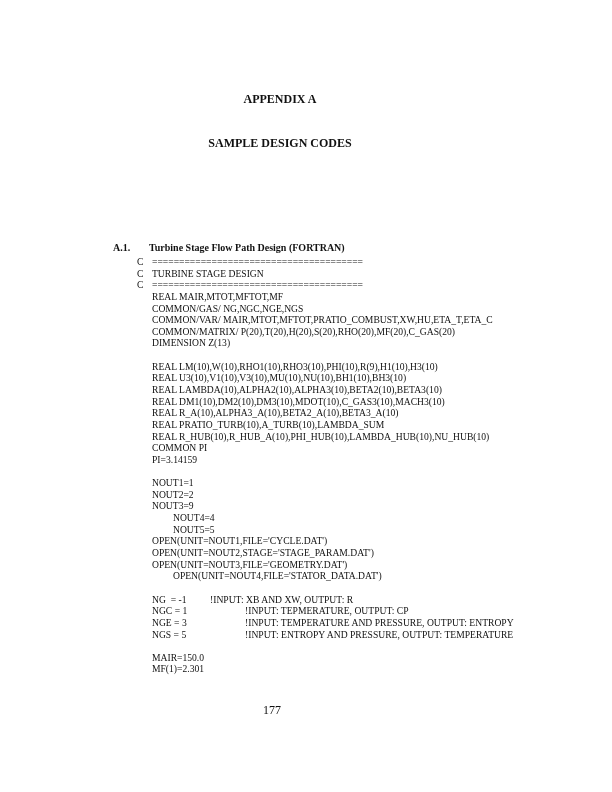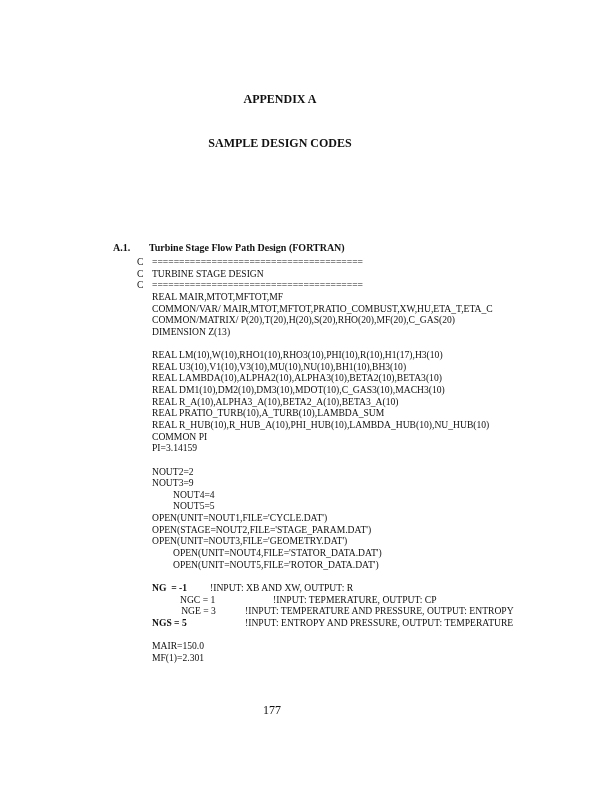--- a/index.html
+++ b/index.html
@@ -27,54 +27,55 @@
   <span class="num">A.1.</span><span>Turbine Stage Flow Path Design (FORTRAN)</span>
 </div>
 
 <div class="code">
   <div class="line"><span class="c">C</span><span>=======================================</span></div>
   <div class="line"><span class="c">C</span><span>TURBINE STAGE DESIGN</span></div>
   <div class="line"><span class="c">C</span><span>=======================================</span></div>
 
   <div id="block1">
       <div class="line"><span class="ind"></span><span>REAL MAIR,MTOT,MFTOT,MF</span></div>
+      <div class="line"><span class="ind"></span><span>COMMON/GAS/ NG,NGC,NGE,NGS</span></div>
       <div class="line"><span class="ind"></span><span>COMMON/VAR/ MAIR,MTOT,MFTOT,PRATIO_COMBUST,XW,HU,ETA_T,ETA_C</span></div>
       <div class="line"><span class="ind"></span><span>COMMON/MATRIX/ P(20),T(20),H(20),S(20),RHO(20),MF(20),C_GAS(20)</span></div>
       <div class="line"><span class="ind"></span><span>DIMENSION Z(13)</span></div>
     </div>
   <div class="line"></div>
   <div id="block2">
-      <div class="line"><span class="ind"></span><span>REAL LM(10),W(10),RHO1(10),RHO3(10),PHI(10),R(10),H1(17),H3(10)</span></div>
+      <div class="line"><span class="ind"></span><span>REAL LM(10),W(10),RHO1(10),RHO3(10),PHI(10),R(9),H1(10),H3(10)</span></div>
       <div class="line"><span class="ind"></span><span>REAL U3(10),V1(10),V3(10),MU(10),NU(10),BH1(10),BH3(10)</span></div>
       <div class="line"><span class="ind"></span><span>REAL LAMBDA(10),ALPHA2(10),ALPHA3(10),BETA2(10),BETA3(10)</span></div>
       <div class="line"><span class="ind"></span><span>REAL DM1(10),DM2(10),DM3(10),MDOT(10),C_GAS3(10),MACH3(10)</span></div>
       <div class="line"><span class="ind"></span><span>REAL R_A(10),ALPHA3_A(10),BETA2_A(10),BETA3_A(10)</span></div>
       <div class="line"><span class="ind"></span><span>REAL PRATIO_TURB(10),A_TURB(10),LAMBDA_SUM</span></div>
       <div class="line"><span class="ind"></span><span>REAL R_HUB(10),R_HUB_A(10),PHI_HUB(10),LAMBDA_HUB(10),NU_HUB(10)</span></div>
       <div class="line"><span class="ind"></span><span>COMMON PI</span></div>
       <div class="line"><span class="ind"></span><span>PI=3.14159</span></div>
     </div>
   <div class="line"></div>
   <div id="block3">
+      <div class="line"><span class="ind"></span><span>NOUT1=1</span></div>
       <div class="line"><span class="ind"></span><span>NOUT2=2</span></div>
       <div class="line"><span class="ind"></span><span>NOUT3=9</span></div>
       <div class="line"><span class="ind2"></span><span>NOUT4=4</span></div>
       <div class="line"><span class="ind2"></span><span>NOUT5=5</span></div>
       <div class="line"><span class="ind"></span><span>OPEN(UNIT=NOUT1,FILE='CYCLE.DAT')</span></div>
-      <div class="line"><span class="ind"></span><span>OPEN(STAGE=NOUT2,FILE='STAGE_PARAM.DAT')</span></div>
+      <div class="line"><span class="ind"></span><span>OPEN(UNIT=NOUT2,STAGE='STAGE_PARAM.DAT')</span></div>
       <div class="line"><span class="ind"></span><span>OPEN(UNIT=NOUT3,FILE='GEOMETRY.DAT')</span></div>
       <div class="line"><span class="ind2"></span><span>OPEN(UNIT=NOUT4,FILE='STATOR_DATA.DAT')</span></div>
-      <div class="line"><span class="ind2"></span><span>OPEN(UNIT=NOUT5,FILE='ROTOR_DATA.DAT')</span></div>
     </div>
   <div class="line"></div>
   <div id="block4">
-      <div class="line"><span class="ind"></span><span class="lab" style="width: 58px; font-weight: bold;">NG  = -1</span><span>!INPUT: XB AND XW, OUTPUT: R</span></div>
-      <div class="line"><span class="ind"></span><span class="lab" style="width: 93px; margin-left: 28px;">NGC = 1</span><span>!INPUT: TEPMERATURE, OUTPUT: CP</span></div>
-      <div class="line"><span class="ind"></span><span class="lab" style="width: 93px; text-align: center;">NGE = 3</span><span>!INPUT: TEMPERATURE AND PRESSURE, OUTPUT: ENTROPY</span></div>
-      <div class="line"><span class="ind"></span><span class="lab" style="width: 93px; font-weight: bold;">NGS = 5</span><span>!INPUT: ENTROPY AND PRESSURE, OUTPUT: TEMPERATURE</span></div>
+      <div class="line"><span class="ind"></span><span class="lab" style="width: 58px;">NG  = -1</span><span>!INPUT: XB AND XW, OUTPUT: R</span></div>
+      <div class="line"><span class="ind"></span><span class="lab" style="width: 93px;">NGC = 1</span><span>!INPUT: TEPMERATURE, OUTPUT: CP</span></div>
+      <div class="line"><span class="ind"></span><span class="lab" style="width: 93px;">NGE = 3</span><span>!INPUT: TEMPERATURE AND PRESSURE, OUTPUT: ENTROPY</span></div>
+      <div class="line"><span class="ind"></span><span class="lab" style="width: 93px;">NGS = 5</span><span>!INPUT: ENTROPY AND PRESSURE, OUTPUT: TEMPERATURE</span></div>
     </div>
   <div class="line"></div>
   <div id="block5">
       <div class="line"><span class="ind"></span><span>MAIR=150.0</span></div>
       <div class="line"><span class="ind"></span><span>MF(1)=2.301</span></div>
     </div>
 </div>
 
 <div class="pagenum">177</div>
 

